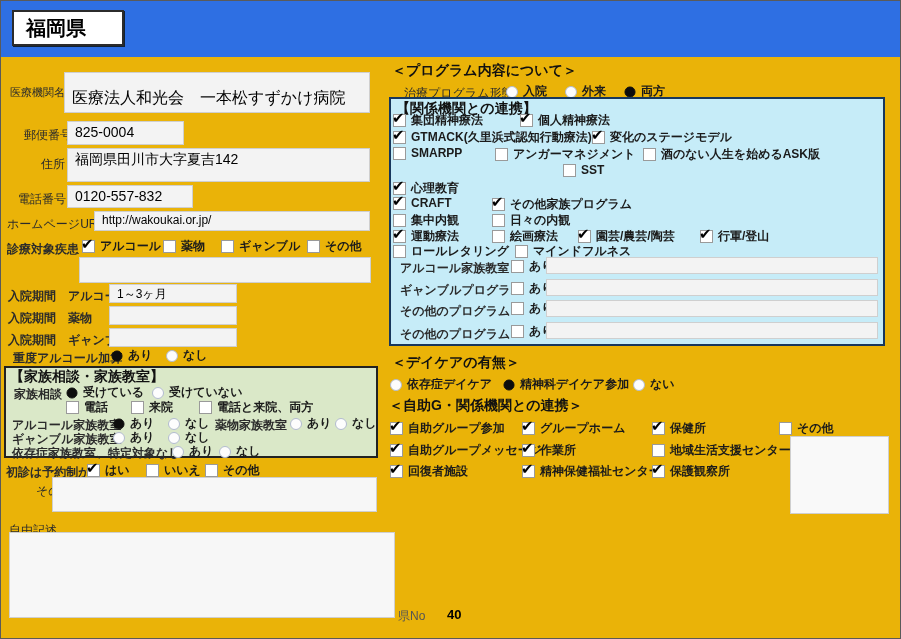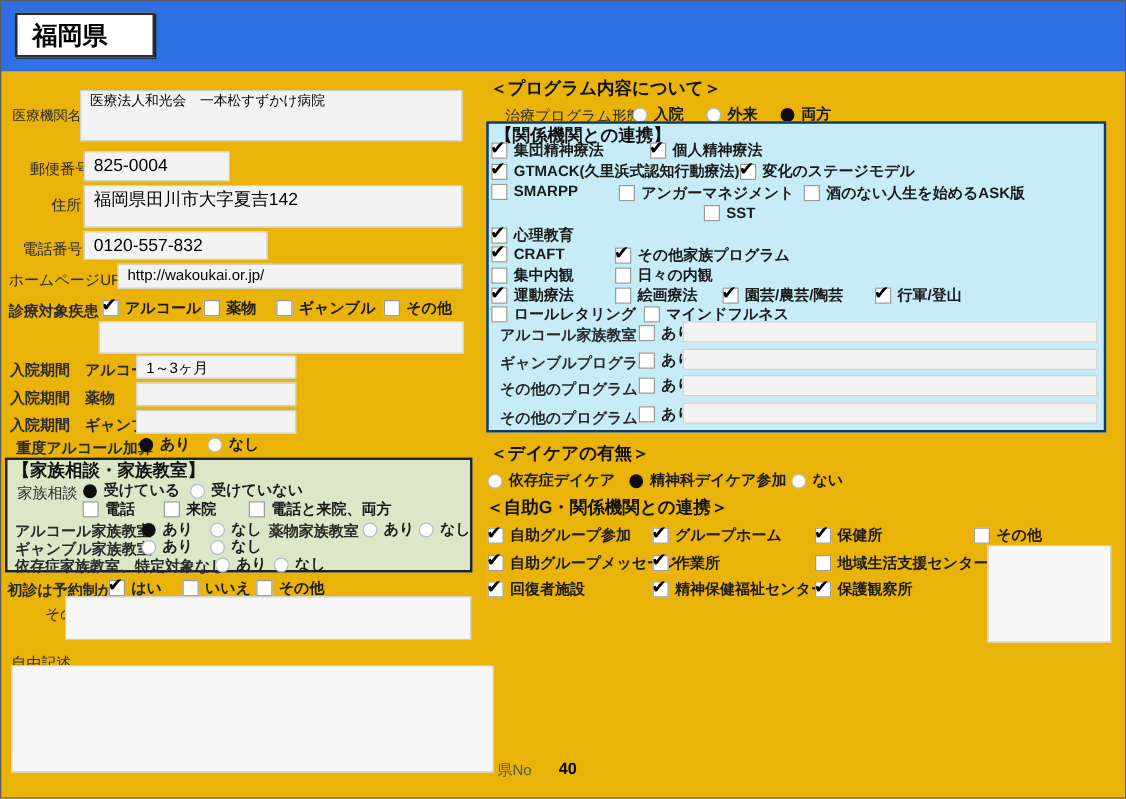--- a/index.html
+++ b/index.html
@@ -17,21 +17,21 @@
     border:2px solid #2b2b2b;display:flex;align-items:center;padding-left:12px;
     font-size:20px;font-weight:700;color:#000;box-shadow:1px 1px 0 #123;
   }
   .lbl{position:absolute;font-size:12px;color:#2b2b2b;white-space:nowrap;}
   .lbl.sm{font-size:11px;}
   .sec{position:absolute;font-size:14px;font-weight:700;color:#111;white-space:nowrap;}
   .field{
     position:absolute;background:#f3f3f3;border:1px solid #cfcfcf;color:#000;
     font-size:14px;padding:2px 7px;overflow:hidden;white-space:nowrap;
   }
-  .field.big{font-size:11px;padding-top:0;}
+  .field.big{font-size:16px;padding-top:15px;}
   .field.small{font-size:12px;}
   .area{position:absolute;background:#f7f7f7;border:1px solid #cfcfcf;}
   .item{
     position:absolute;display:flex;align-items:center;gap:5px;
     font-size:12px;font-weight:600;color:#1b1b1b;white-space:nowrap;
   }
   .cb{
     width:13px;height:13px;background:#fff;border:1px solid #9a9a9a;
     position:relative;flex:none;
   }
@@ -74,21 +74,21 @@
   <div class="field" style="left:67px;top:121px;width:117px;height:24px">
     <span>825-0004</span>
   </div>
 
   <span class="lbl" style="left:41px;top:156px">住所</span>
   <div class="field" style="left:67px;top:148px;width:303px;height:34px">
     <span>福岡県田川市大字夏吉142</span>
   </div>
 
   <span class="lbl" style="left:18px;top:191px">電話番号</span>
-  <div class="field" style="left:67px;top:185px;width:147px;height:23px">
+  <div class="field" style="left:67px;top:185px;width:126px;height:23px">
     <span>0120-557-832</span>
   </div>
 
   <span class="lbl" style="left:7px;top:216px">ホームページURL</span>
   <div class="field small" style="left:94px;top:211px;width:276px;height:20px;padding-top:1px">
     <span>http://wakoukai.or.jp/</span>
   </div>
 
   <span class="lbl" style="left:7px;top:241px;font-weight:600">診療対象疾患</span>
   <span class="item" style="left:82px;top:238px">
@@ -129,21 +129,21 @@
     <span class="rd on"></span>
     <span>あり</span>
   </span>
   <span class="item" style="left:166px;top:347px">
     <span class="rd"></span>
     <span>なし</span>
   </span>
 
   <div class="familybox"></div>
   <span class="sec" style="left:10px;top:368px">【家族相談・家族教室】</span>
-  <span class="lbl" style="left:14px;top:386px;font-weight:400">家族相談</span>
+  <span class="lbl" style="left:14px;top:386px;font-weight:700">家族相談</span>
   <span class="item" style="left:66px;top:384px">
     <span class="rd on"></span>
     <span>受けている</span>
   </span>
   <span class="item" style="left:152px;top:384px">
     <span class="rd"></span>
     <span>受けていない</span>
   </span>
   <span class="item" style="left:66px;top:399px">
     <span class="cb"></span>

